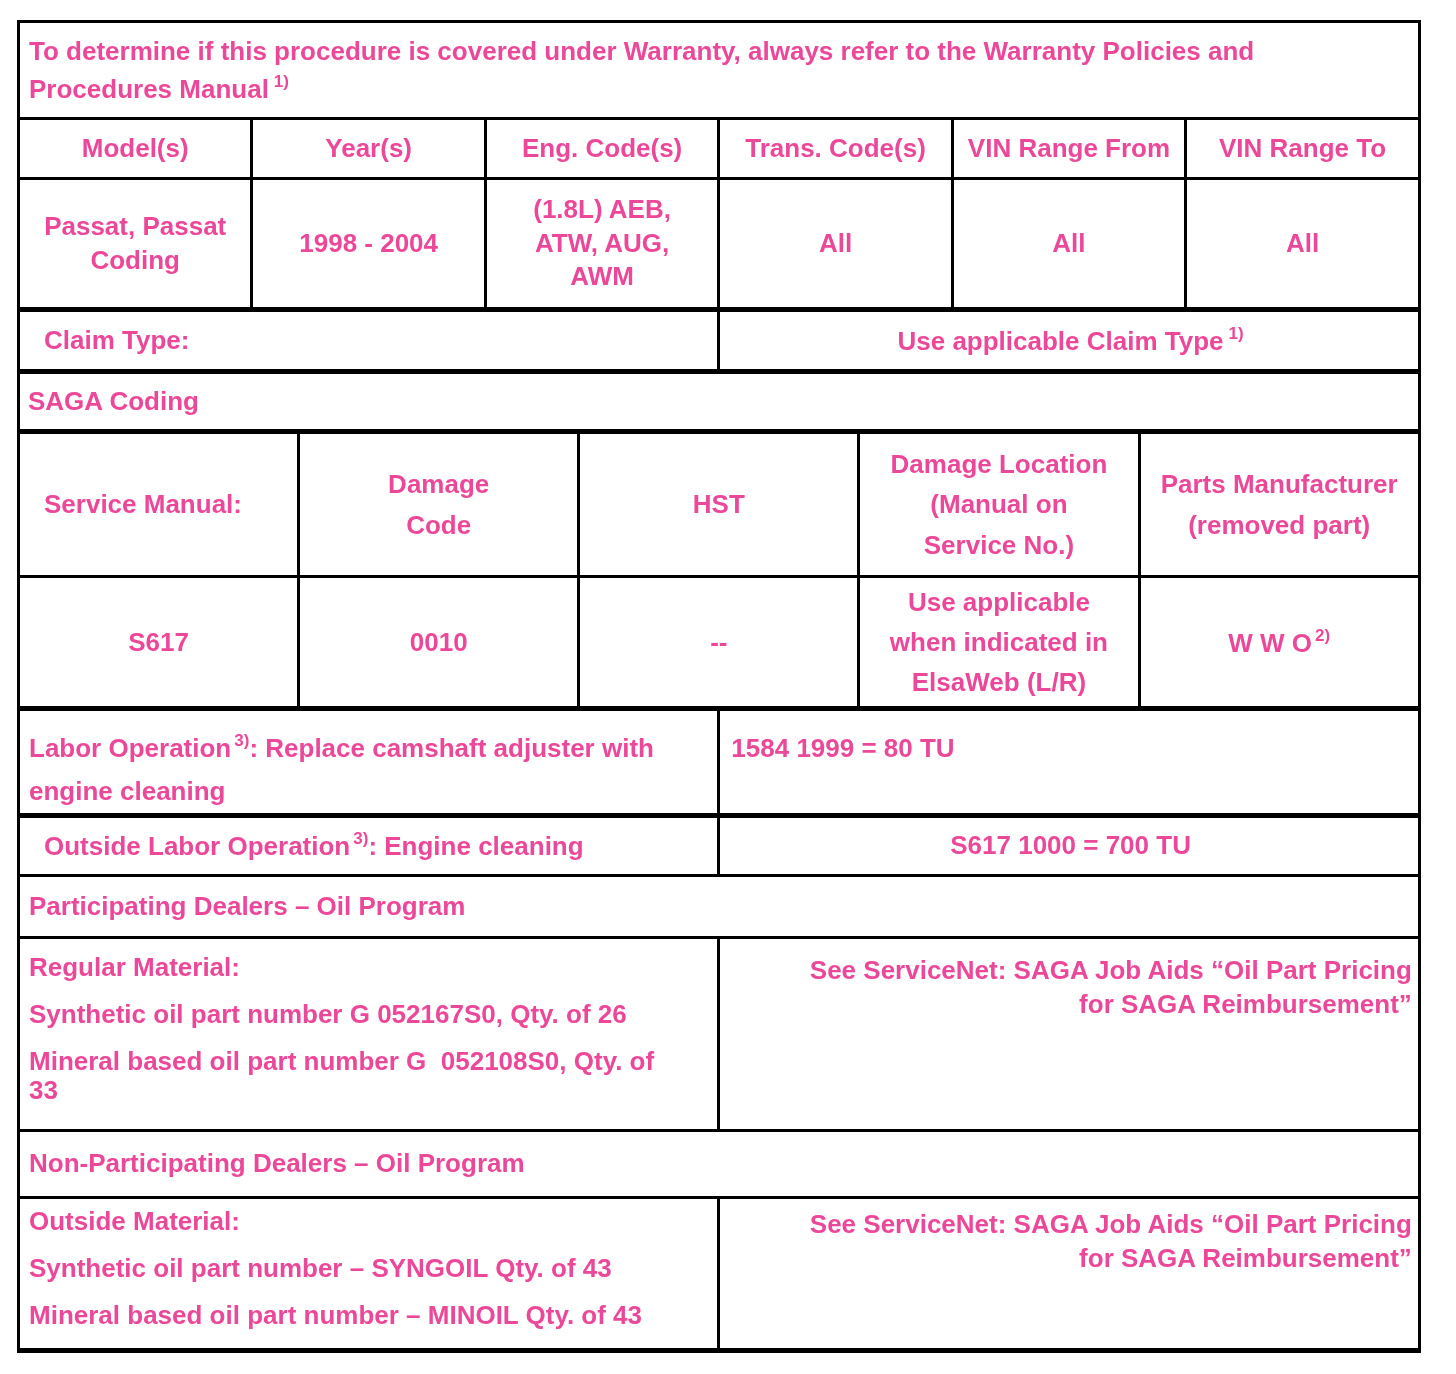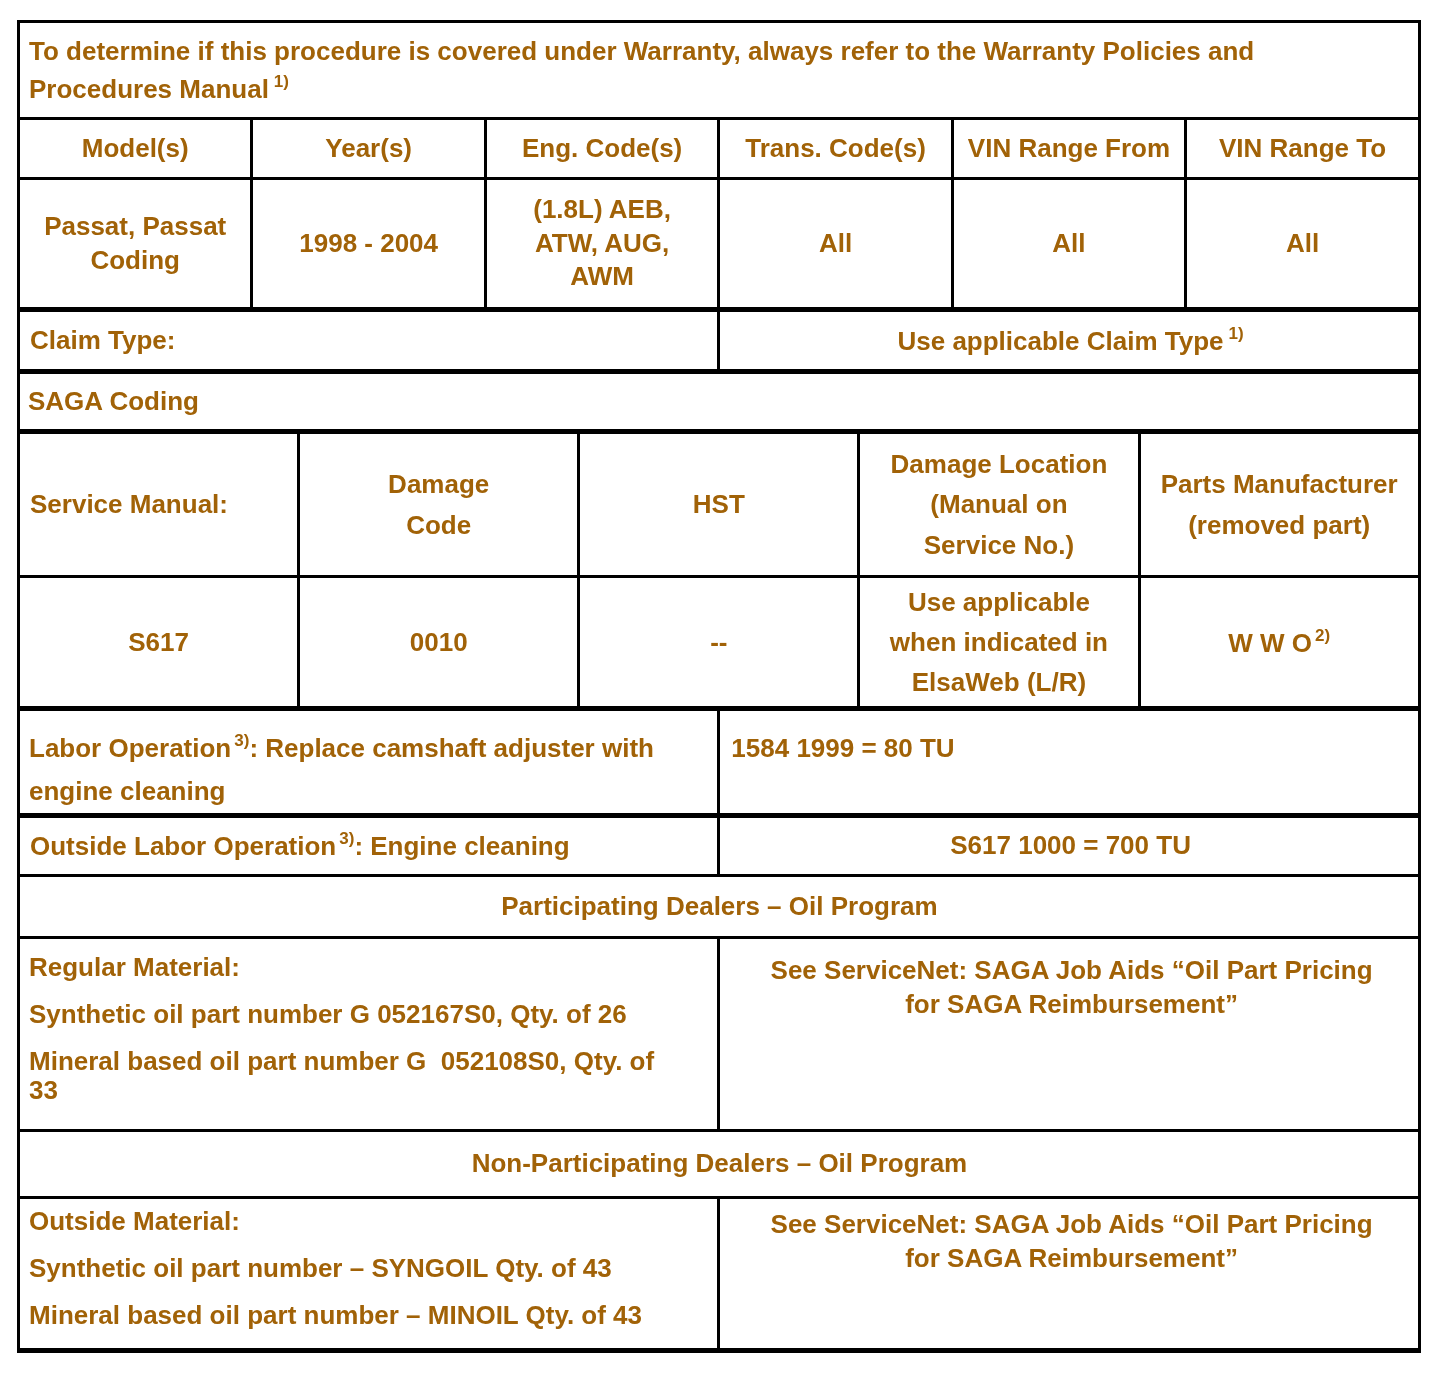--- a/index.html
+++ b/index.html
@@ -13,21 +13,21 @@
     color: #000000;
   }
   table.doc {
     position: absolute;
     left: 17px;
     top: 20px;
     width: 1401px;
     border-collapse: collapse;
     table-layout: fixed;
     font-size: 26px;
-    color: #a16207;
+    color: #ec4899;
   }
   td {
     border: 3px solid #000000;
     padding: 0 8px;
     vertical-align: middle;
     overflow: hidden;
   }
   td.thickb { border-bottom-width: 5px; }
 
   .ln { display: block; white-space: pre; }
@@ -38,40 +38,40 @@
     margin-left: 5px;
     white-space: pre;
   }
   .sp-tight { margin-left: 3px; }
 
   .intro-cell { text-align: left; line-height: 1.4; padding-left: 9px; }
   .hdr  { text-align: center; }
   .veh  { text-align: center; line-height: 1.3; }
   .saga-title { text-align: left; }
   .saga-hdr { text-align: center; line-height: 1.55; }
-  .label-cell { text-align: left; padding-left: 10px; }
+  .label-cell { text-align: left; padding-left: 24px; }
   .value-cell { text-align: center; padding-left: 11px; }
   .labor {
     text-align: left; vertical-align: top;
     padding-top: 16px; padding-left: 9px;
     line-height: 1.65;
   }
   .labor-val {
     text-align: left; vertical-align: top;
     padding-top: 16px; padding-left: 11px;
     line-height: 1.65;
   }
-  .section-hdr { text-align: center; padding-left: 9px; }
+  .section-hdr { text-align: left; padding-left: 9px; }
   .mat {
     text-align: left; vertical-align: top;
     padding: 14px 2px 0 9px;
   }
   .mat .para { margin: 0 0 18px 0; line-height: 1.12; }
   .note {
-    text-align: center; vertical-align: top;
+    text-align: right; vertical-align: top;
     padding: 14px 6px 0 11px;
     line-height: 1.33;
   }
   .pad-sm { padding-top: 8px; }
 </style>
 </head>
 <body>
 
 <div class="page">
   <table class="doc">

